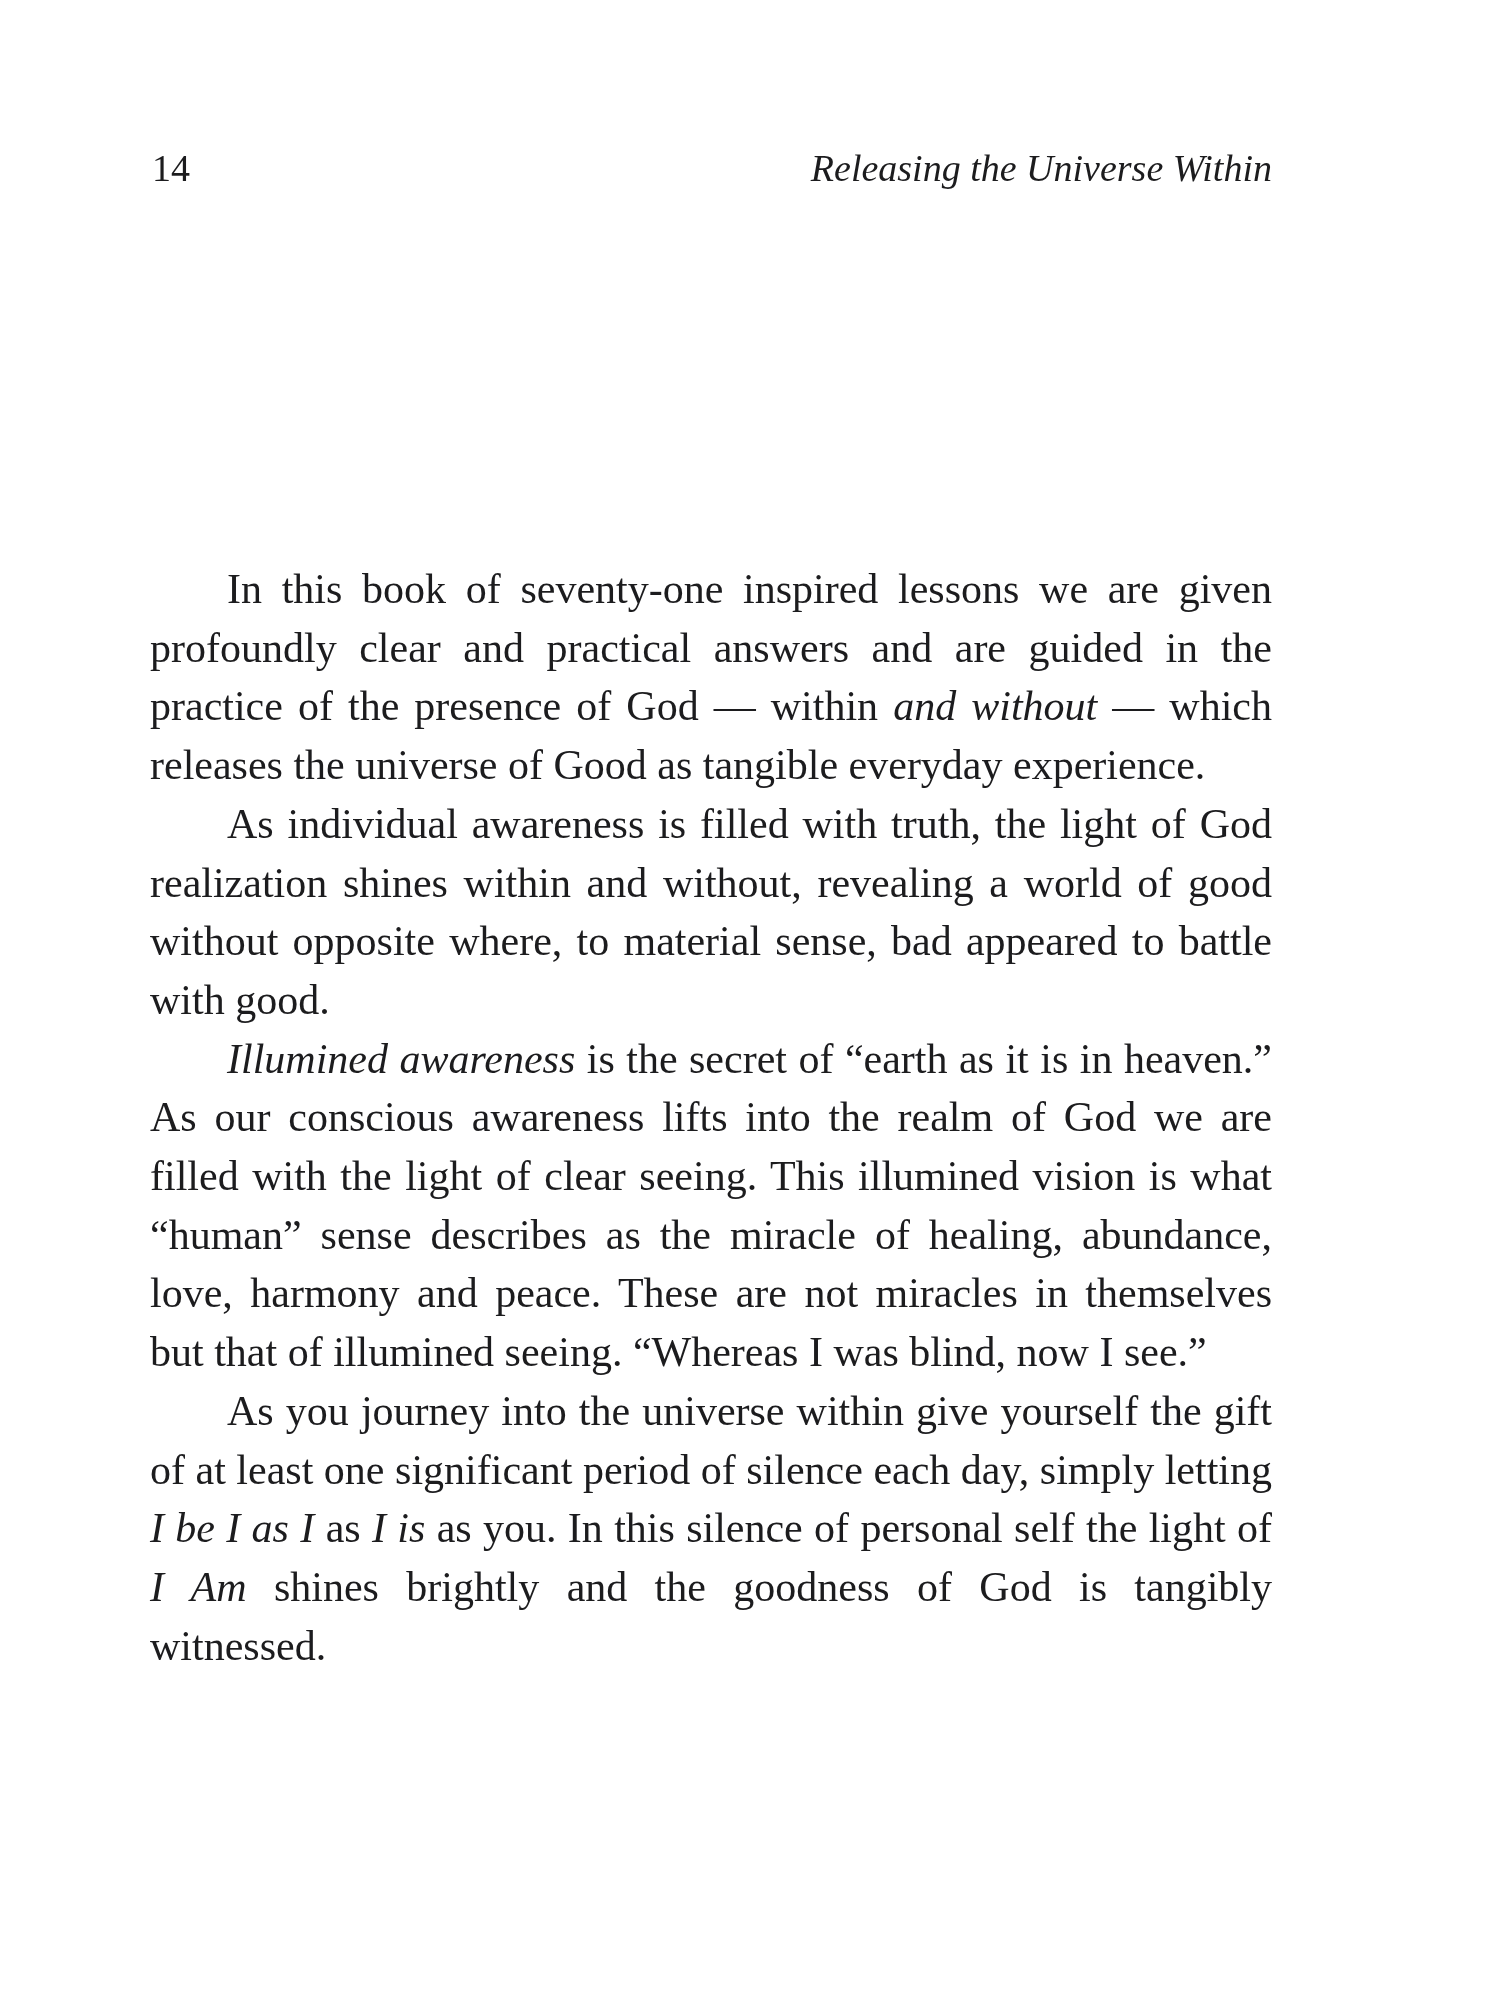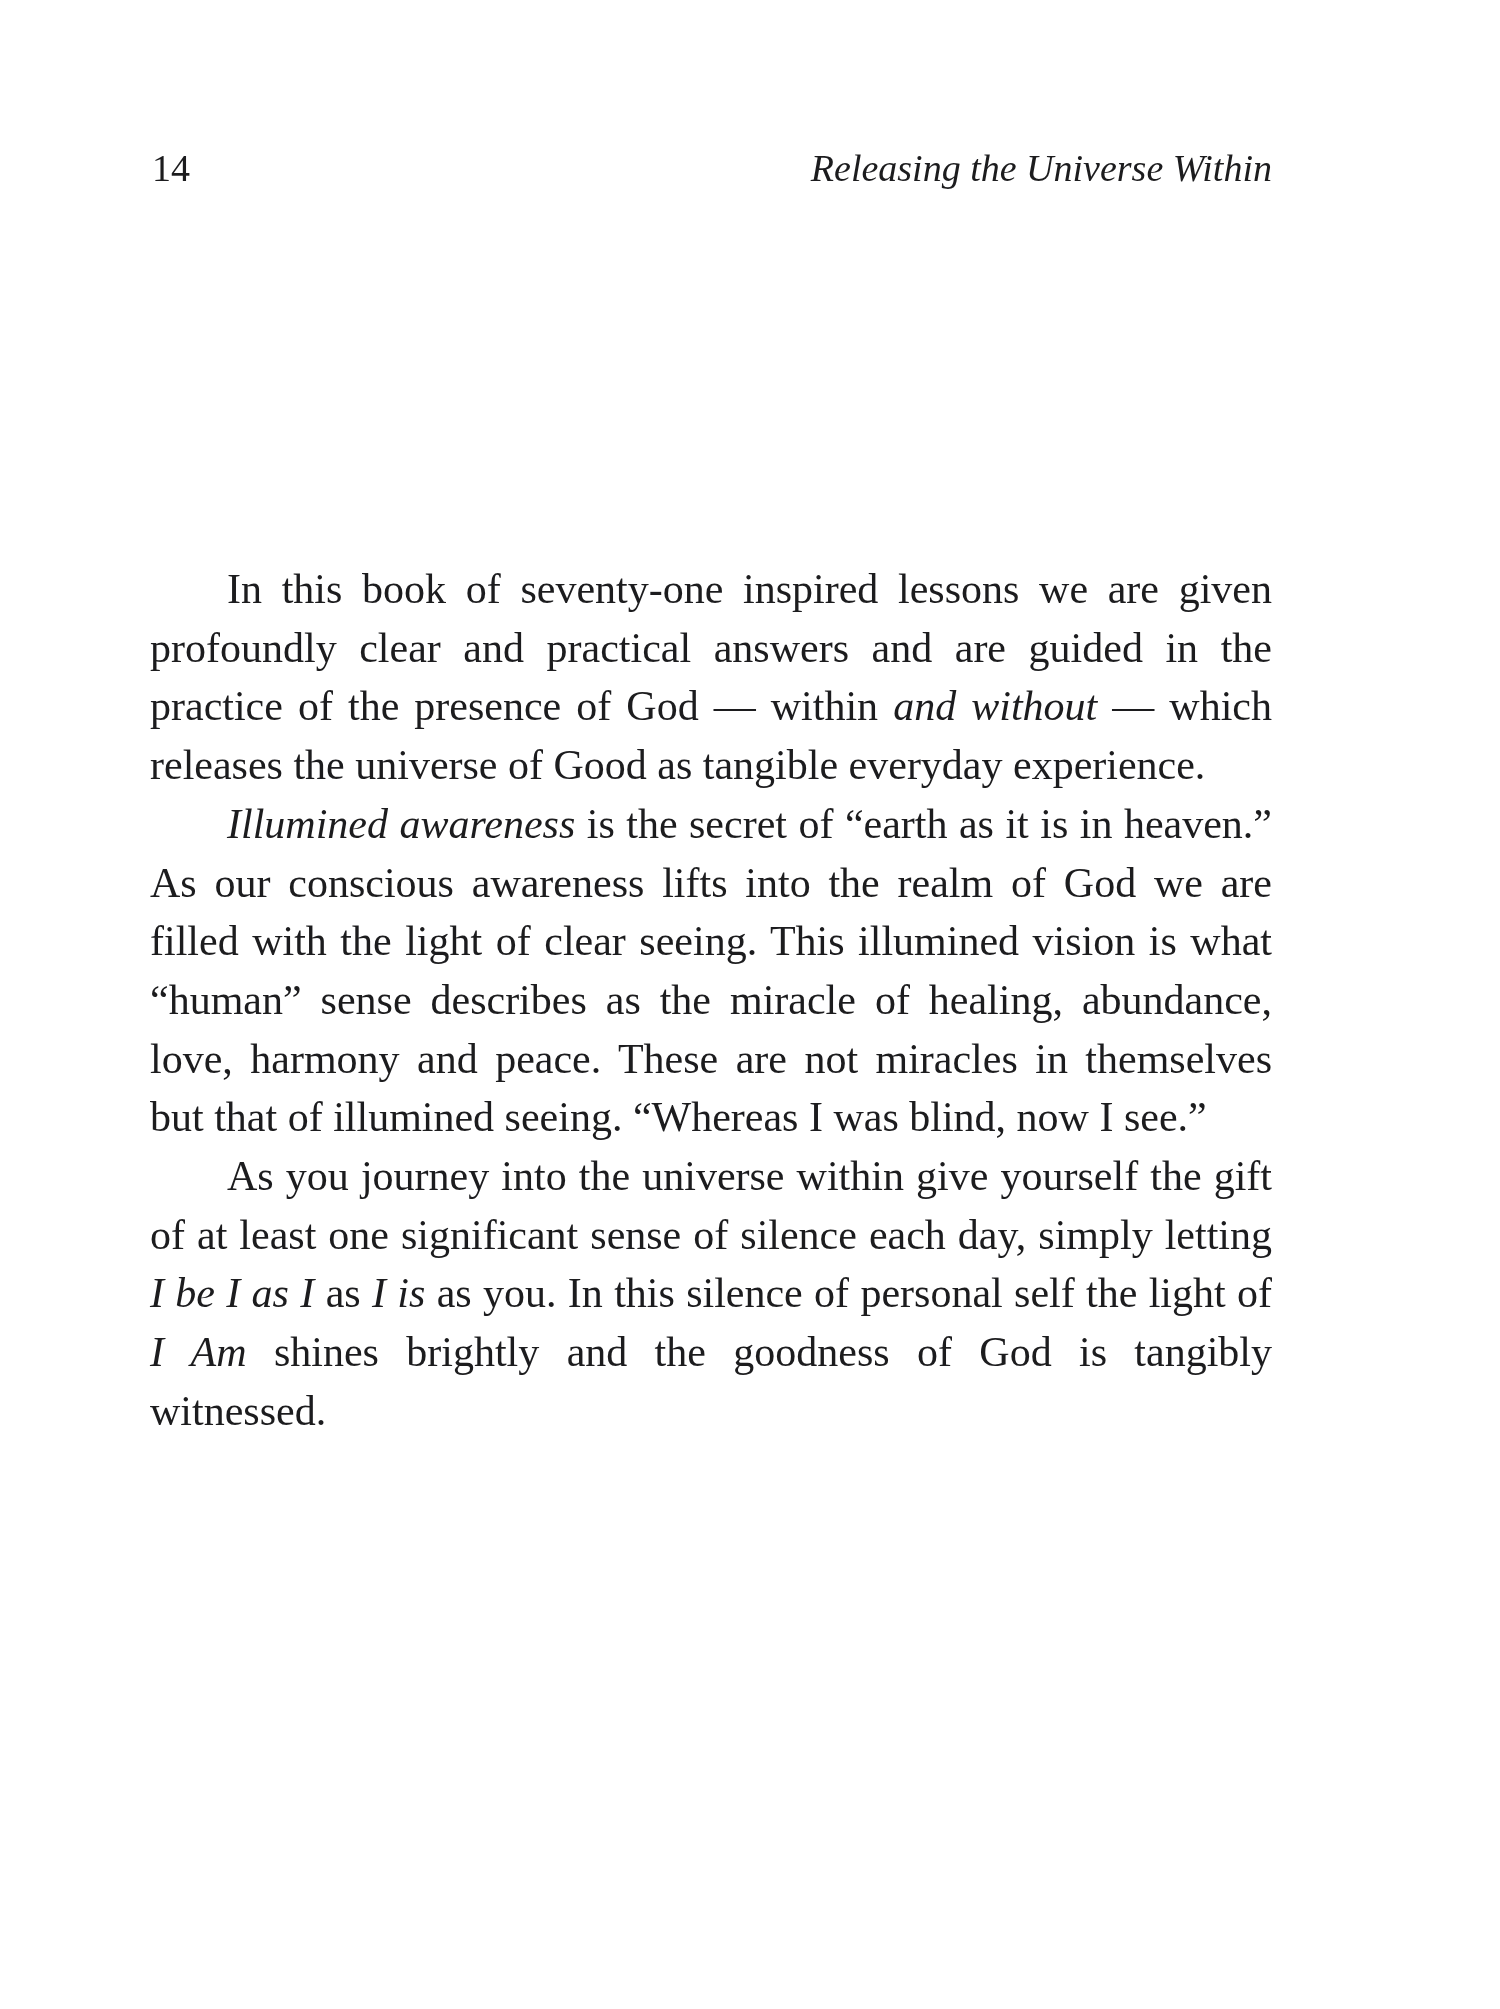--- a/index.html
+++ b/index.html
@@ -66,16 +66,17 @@
 <body>
 
 <div class="page">
   <div class="running-head">
     <span class="page-number">14</span>
     <span class="running-title">Releasing the Universe Within</span>
   </div>
 
   <div class="body-text">
     <p class="para"><span>In this book of seventy-one inspired lessons we are given profoundly clear and practical answers and are guided in the practice of the presence of God — within </span><em>and without</em><span> — which releases the universe of Good as tangible everyday experience.</span></p>
+    <p class="para"><span>As individual awareness is filled with truth, the light of God realization shines within and without, revealing a world of good without opposite where, to material sense, bad appeared to battle with good.</span></p>
     <p class="para"><em>Illumined awareness</em><span> is the secret of “earth as it is in heaven.” As our conscious awareness lifts into the realm of God we are filled with the light of clear seeing. This illumined vision is what “human” sense describes as the miracle of healing, abundance, love, harmony and peace. These are not miracles in themselves but that of illumined seeing. “Whereas I was blind, now I see.”</span></p>
-    <p class="para"><span>As you journey into the universe within give yourself the gift of at least one significant sense of silence each day, simply letting </span><em>I be I as I</em><span> as </span><em>I is</em><span> as you. In this silence of personal self the light of </span><em>I Am</em><span> shines brightly and the goodness of God is tangibly witnessed.</span></p>
+    <p class="para"><span>As you journey into the universe within give yourself the gift of at least one significant period of silence each day, simply letting </span><em>I be I as I</em><span> as </span><em>I is</em><span> as you. In this silence of personal self the light of </span><em>I Am</em><span> shines brightly and the goodness of God is tangibly witnessed.</span></p>
   </div>
 </div>
 
 </body></html>

